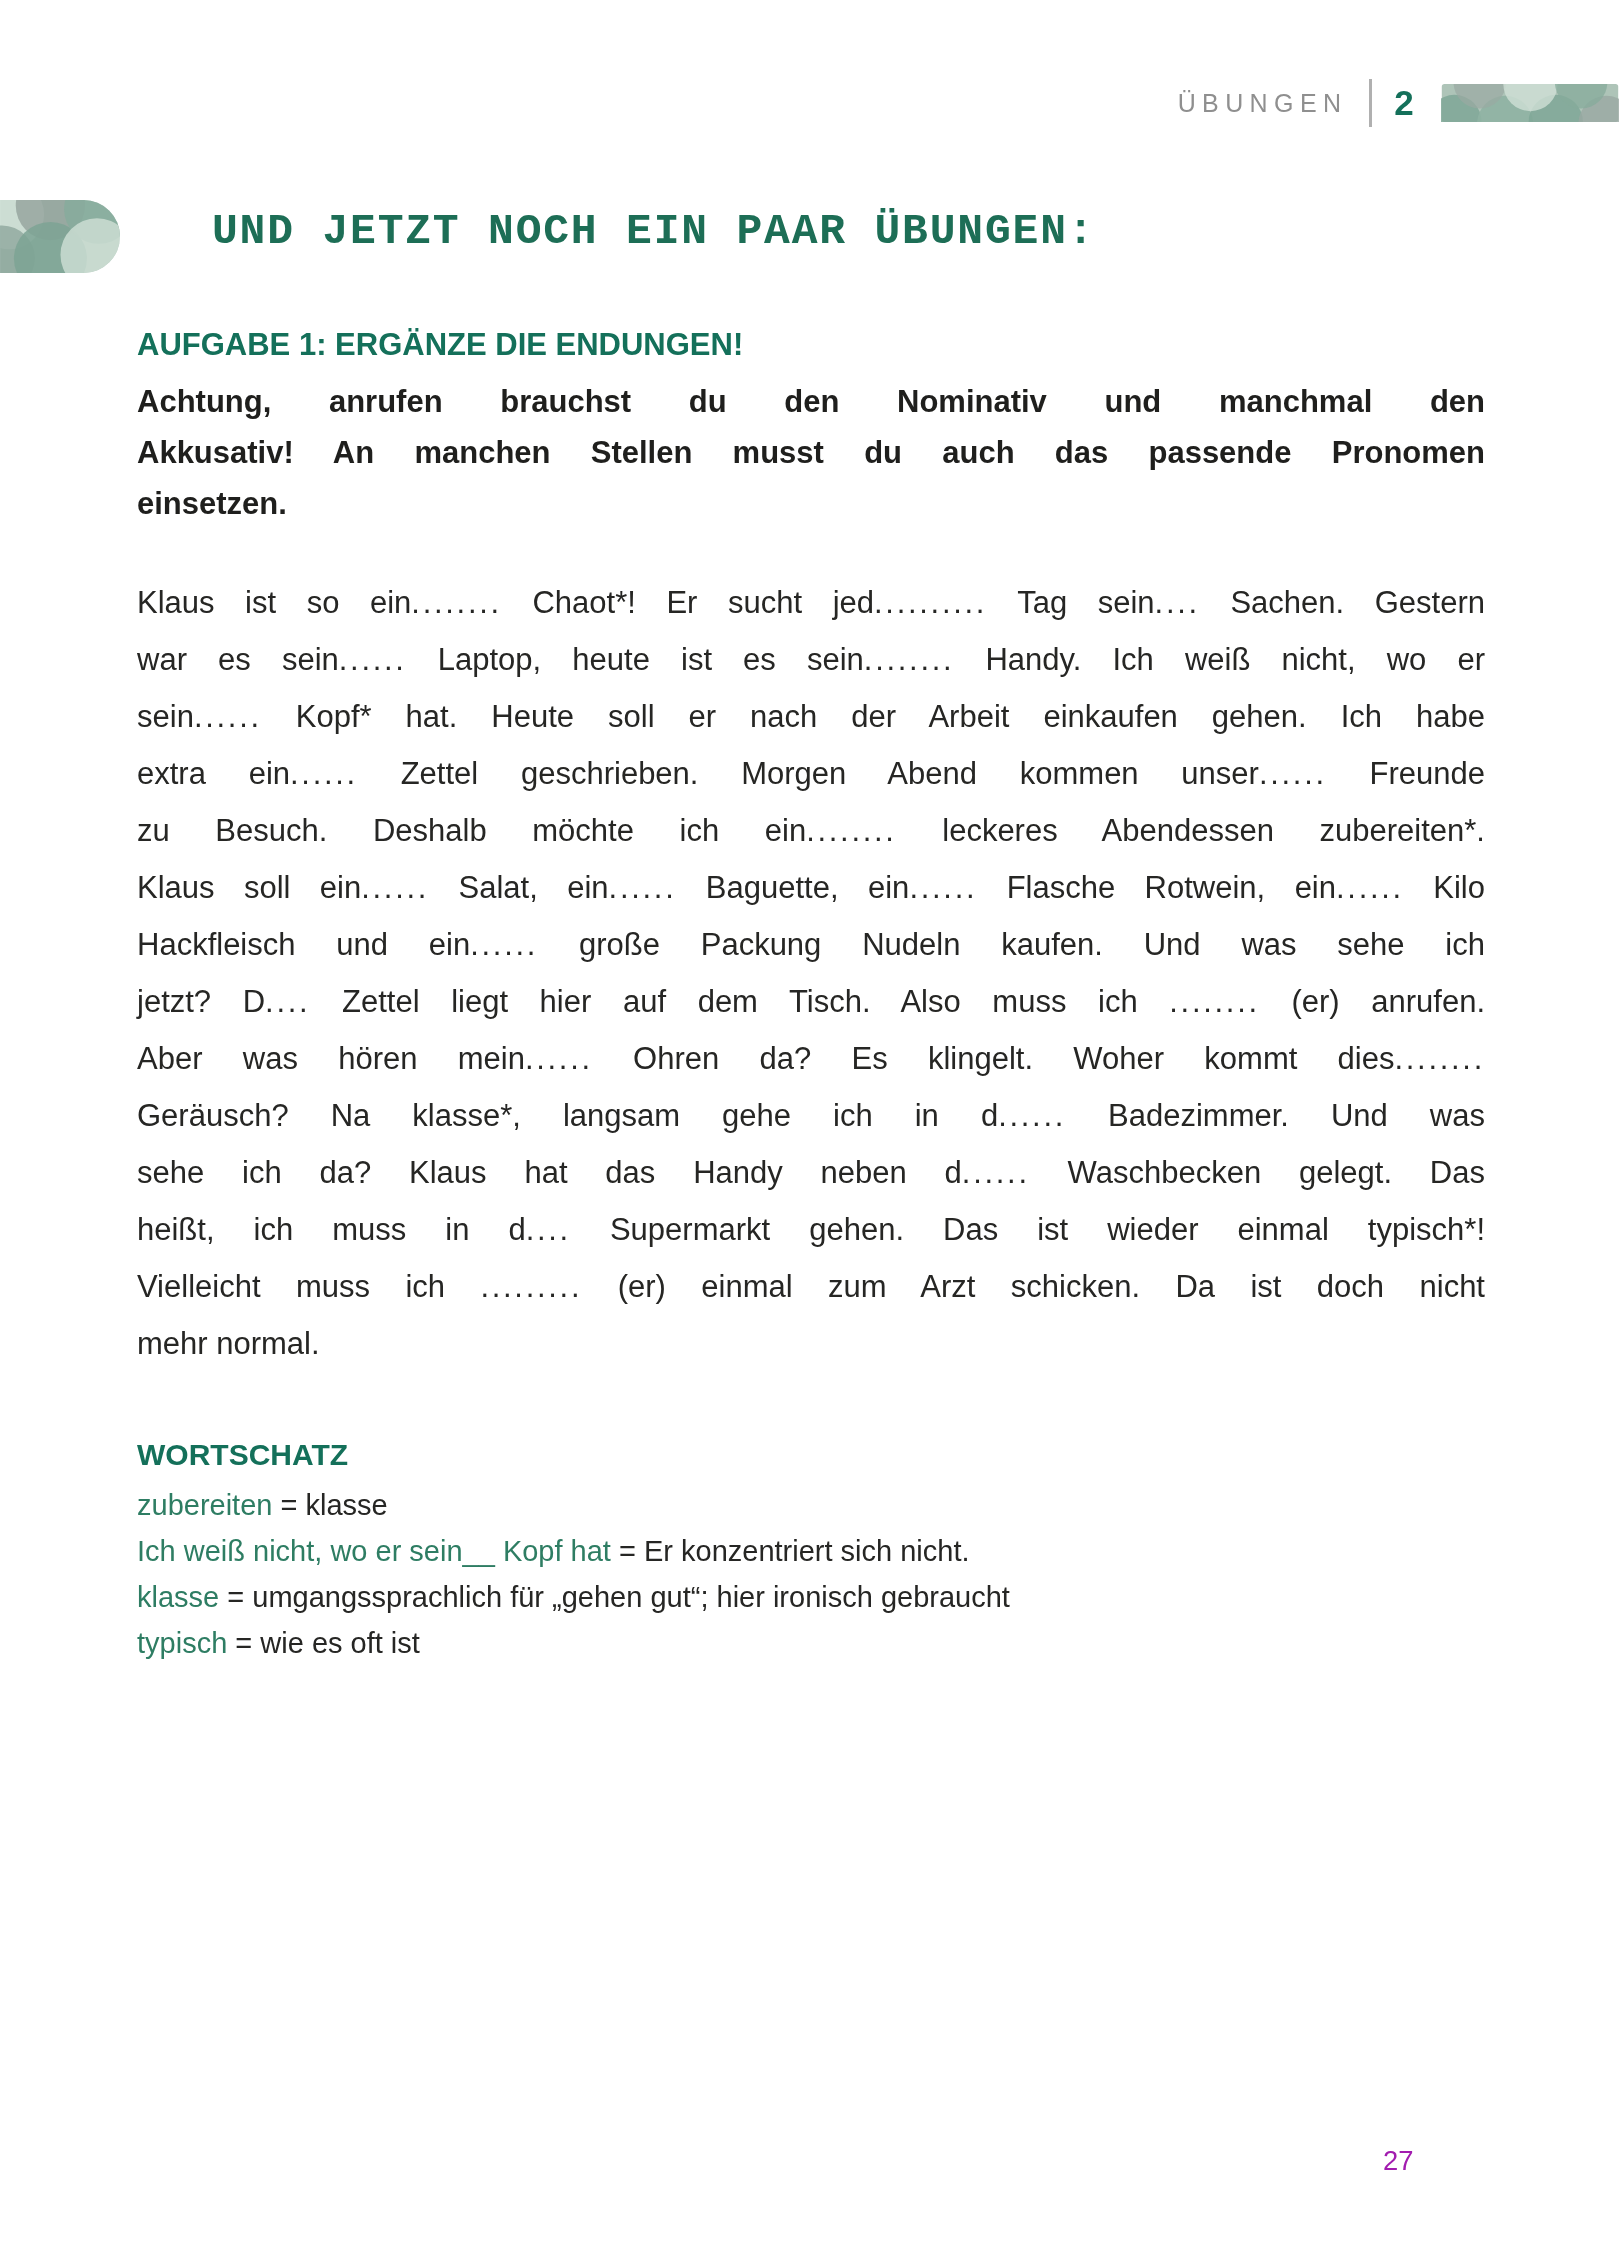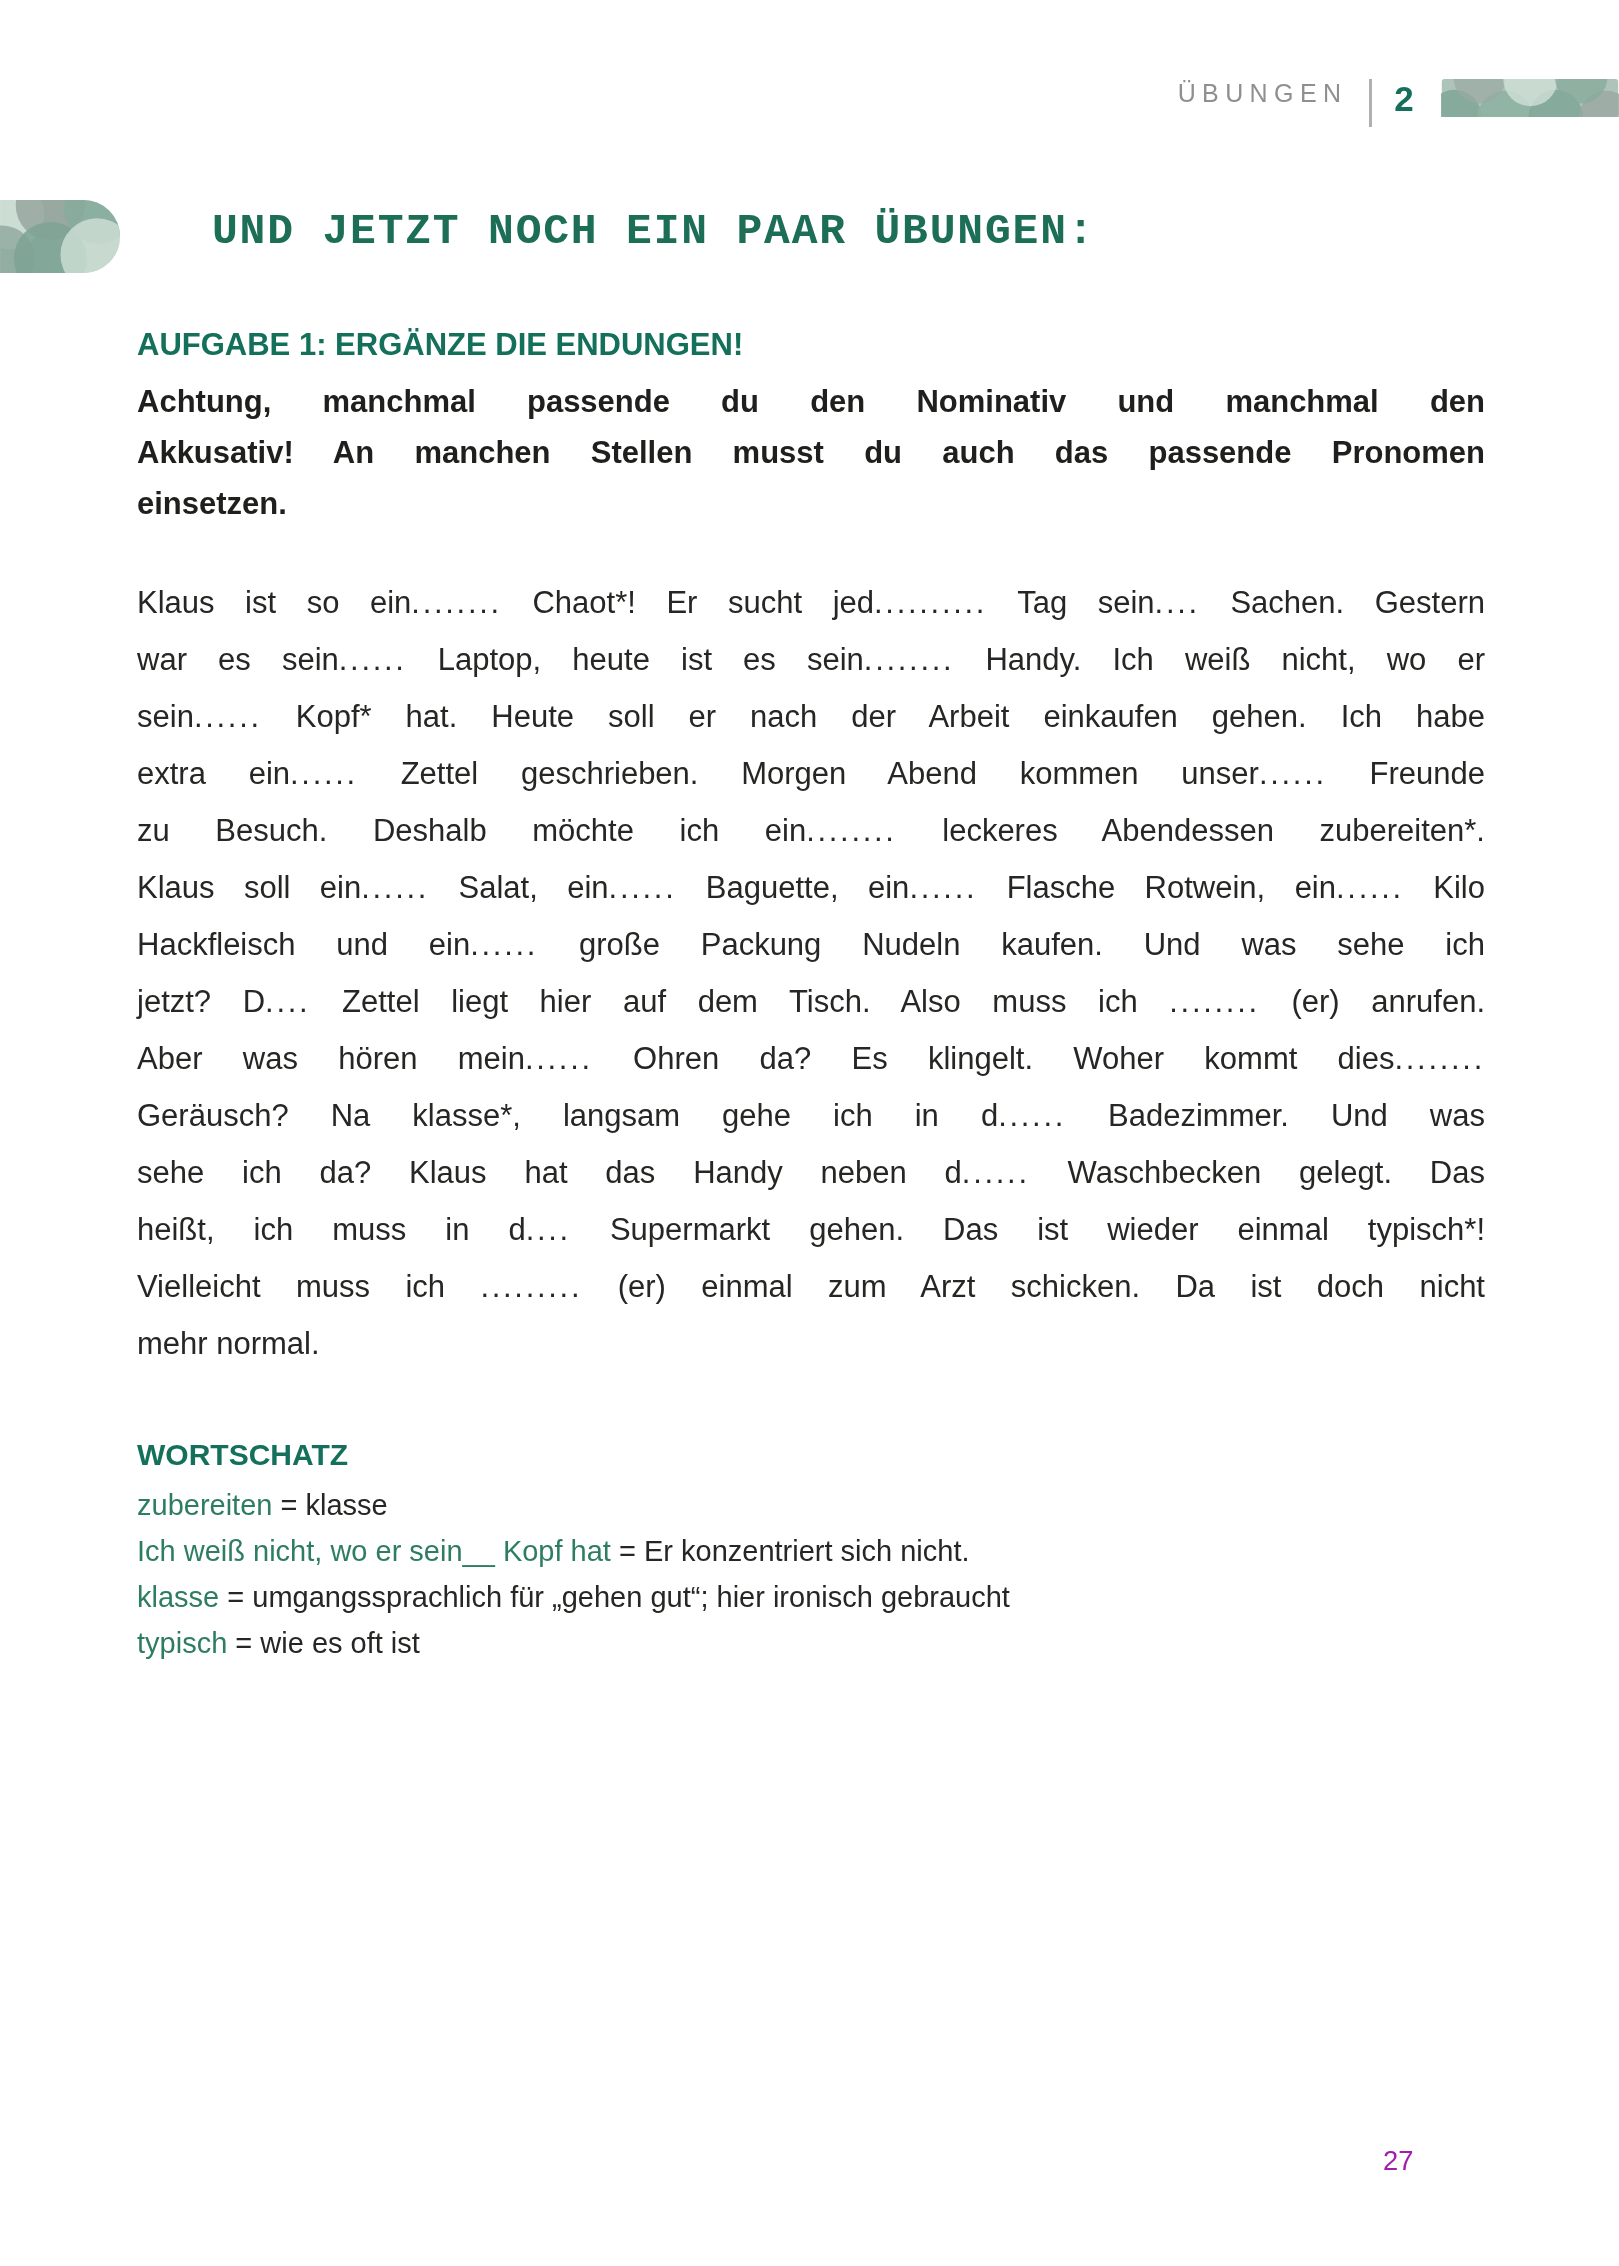--- a/index.html
+++ b/index.html
@@ -6,21 +6,21 @@
     --green:#14705a;
     --term-green:#2e7d63;
     --body:#262624;
   }
   html,body{margin:0;padding:0;background:#fff;}
   .page{
     position:relative;width:1619px;height:2267px;background:#fff;
     font-family:"Liberation Sans",sans-serif;color:var(--body);overflow:hidden;
   }
   
-  .header{position:absolute;top:79px;right:0;display:flex;margin-left:45px;}
+  .header{position:absolute;top:79px;right:0;display:flex;align-items:center;margin-left:45px;}
   .header .label{font-size:25px;letter-spacing:6.4px;color:#8f8f8f;}
   .header .divider{width:2.7px;height:48px;background:#b0b0b0;margin:0 22px;}
   .header .chapter{font-size:35px;font-weight:bold;color:var(--green);}
   .header .band{margin-left:27.4px;display:block;}
   
   .left-deco{position:absolute;left:0;top:200px;width:120px;height:73px;
     border-radius:0 37px 37px 0;overflow:hidden;}
   .left-deco svg{display:block;}
   
   .title{position:absolute;left:212px;top:207px;
@@ -74,21 +74,21 @@
       <circle cx="55" cy="64" r="40" fill="#7da394" opacity="0.85"></circle>
       <circle cx="108" cy="10" r="38" fill="#86ac9c" opacity="0.85"></circle>
       <circle cx="106" cy="60" r="40" fill="#cfe0d6" opacity="0.8"></circle>
     </svg>
   </div>
 
   <div class="title">UND JETZT NOCH EIN PAAR ÜBUNGEN:</div>
 
   <div class="task-heading">AUFGABE 1: ERGÄNZE DIE ENDUNGEN!</div>
   <div class="intro" id="intro">
-      <div class="jline">Achtung, manchmal passende du den Nominativ und manchmal den</div>
+      <div class="jline">Achtung, anrufen brauchst du den Nominativ und manchmal den</div>
       <div class="jline">Akkusativ! An manchen Stellen musst du auch das passende Pronomen</div>
       <div class="jline last">einsetzen.</div>
     </div>
 
   <div class="story" id="story">
       <div class="jline">Klaus ist so ein<span class="dots">........</span> Chaot*! Er sucht jed<span class="dots">..........</span> Tag sein<span class="dots">....</span> Sachen. Gestern</div>
       <div class="jline">war es sein<span class="dots">......</span> Laptop, heute ist es sein<span class="dots">........</span> Handy. Ich weiß nicht, wo er</div>
       <div class="jline">sein<span class="dots">......</span> Kopf* hat. Heute soll er nach der Arbeit einkaufen gehen. Ich habe</div>
       <div class="jline">extra ein<span class="dots">......</span> Zettel geschrieben. Morgen Abend kommen unser<span class="dots">......</span> Freunde</div>
       <div class="jline">zu Besuch. Deshalb möchte ich ein<span class="dots">........</span> leckeres Abendessen zubereiten*.</div>

